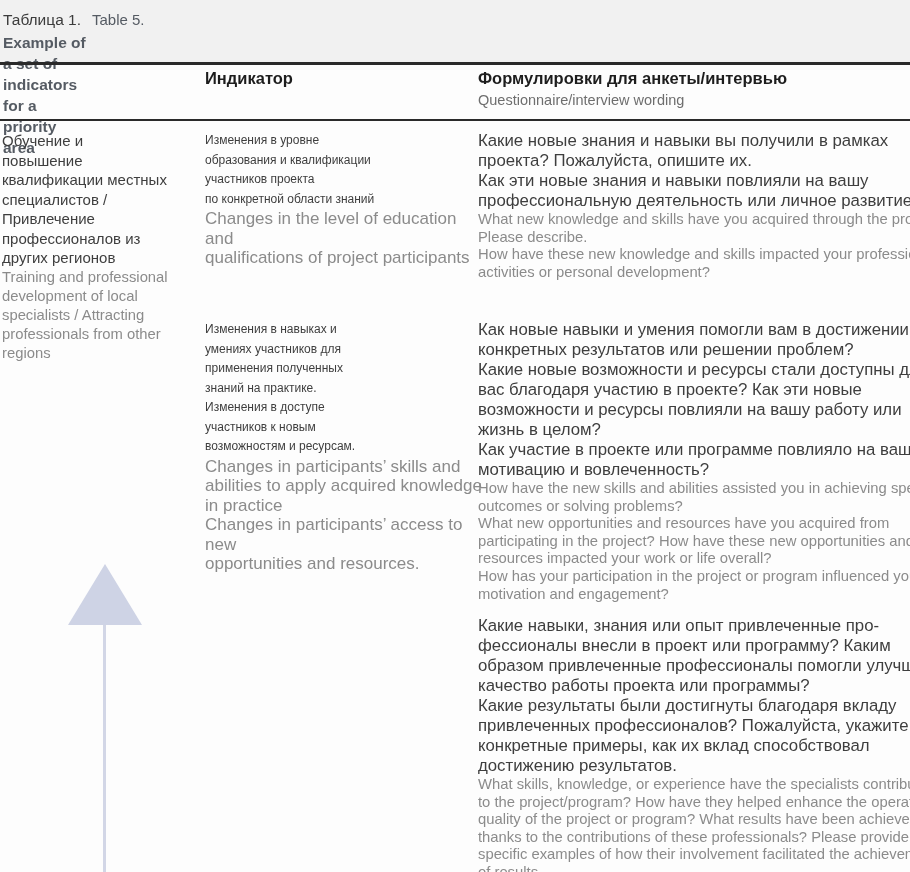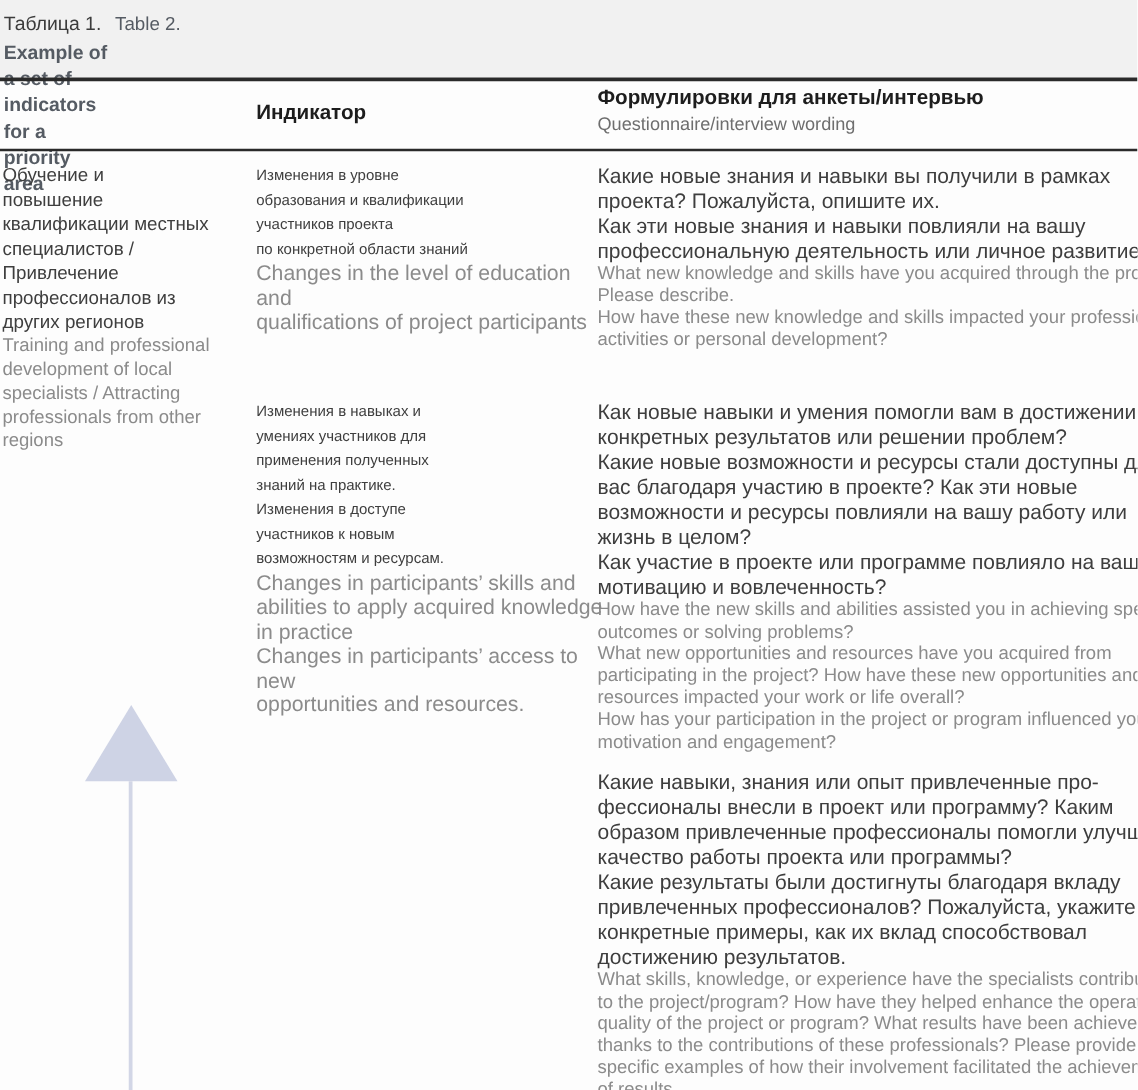--- a/index.html
+++ b/index.html
@@ -27,21 +27,21 @@
   .cap-title-en{font-size:15.5px;font-weight:bold;color:#555b63;line-height:21px;}
   
   .rule{position:absolute;left:0;width:910px;background:#2a2a2a;}
   .rule-top{top:62px;height:3px;}
   .rule-mid{top:119px;height:2px;}
   
   .hdr{position:absolute;top:68px;}
   .hdr-ru{font-size:16.5px;font-weight:bold;color:#1d1d1d;line-height:21px;}
   .hdr-en{font-size:14.5px;color:#6e6e6e;line-height:19px;margin-top:2px;}
   .hdr-c1{left:2px;width:200px;}
-  .hdr-c2{left:205px;width:270px;margin-top:12px;}
+  .hdr-c2{left:205px;width:270px;}
   .hdr-c3{left:478px;width:432px;}
   
   .cell{position:absolute;}
   .ru-text{white-space:pre-line;color:#3e3e3e;}
   .en-text{white-space:pre-line;color:#8b8b8b;}
   .c1{left:2px;width:205px;}
   .c1 .ru-text{font-size:15px;line-height:19.5px;}
   .c1 .en-text{font-size:14.8px;line-height:19px;}
   .c2{left:205px;width:278px;}
   .c2 .ru-text{font-size:12px;line-height:19.5px;}
@@ -66,21 +66,21 @@
     background:#d2d6e6;
   }
 </style>
 </head>
 <body>
 
 <div class="page">
 
   <div class="caption">
     <span class="cap-label-ru">Таблица 1.</span>
-    <span class="cap-label-en">Table 2.</span>
+    <span class="cap-label-en">Table 5.</span>
     <span class="cap-title-en">Example of a set of indicators for a priority area</span>
   </div>
 
   <div class="rule rule-top"></div>
   <div class="rule rule-mid"></div>
 
   <div class="hdr hdr-c2">
     <div class="hdr-ru">Индикатор</div>
   </div>
   <div class="hdr hdr-c3">

